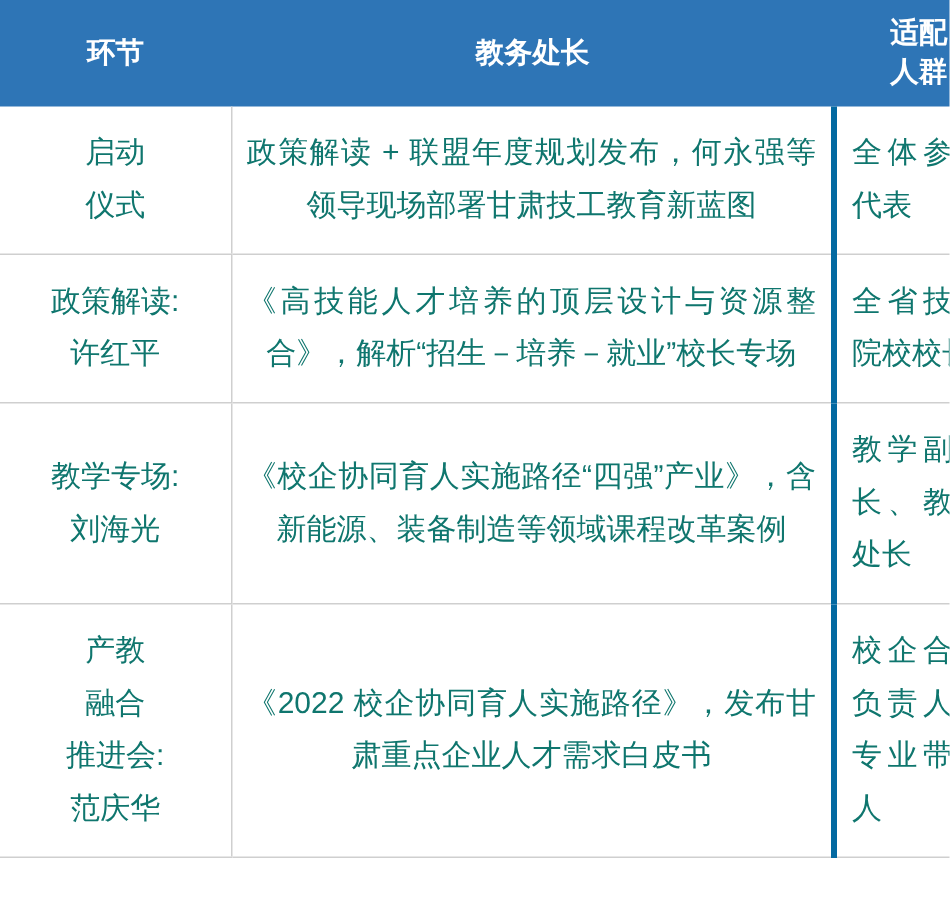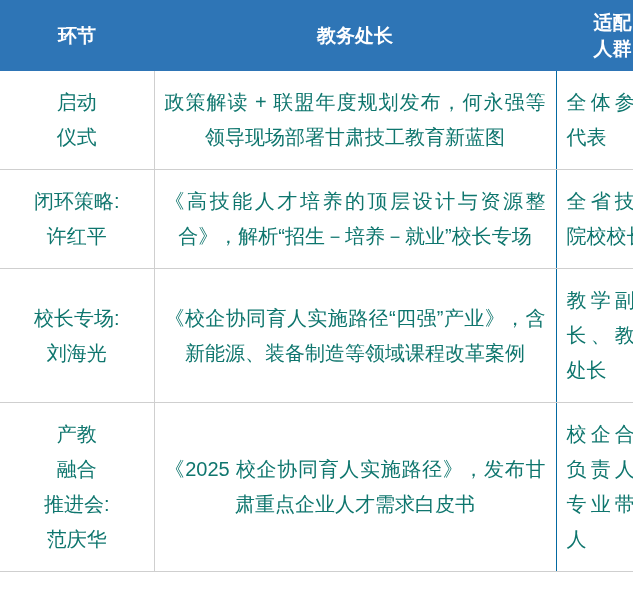--- a/index.html
+++ b/index.html
@@ -51,21 +51,21 @@
   }
   td.seg {
     text-align: center;
     width: 142px;
   }
   td.content {
     text-align: justify;
     text-align-last: center;
     width: 390px;
     border-left: 1px solid #cfcfcf;
-    border-right: 1px solid #0369a1;
+    border-right: 4px solid #0369a1;
     padding-left: 14px;
     padding-right: 14px;
   }
   td.audience {
     width: 101px;
     text-align: justify;
     text-align-last: left;
     padding-left: 10px;
     padding-right: 8px;
   }
@@ -91,39 +91,39 @@
       <tr>
         <td class="seg">
           <span class="cellline">启动</span>
           <span class="cellline">仪式</span>
         </td>
         <td class="content">政策解读 + 联盟年度规划发布，何永强等领导现场部署甘肃技工教育新蓝图</td>
         <td class="audience">全体参会代表</td>
       </tr>
       <tr>
         <td class="seg">
-          <span class="cellline">闭环策略:</span>
+          <span class="cellline">政策解读:</span>
           <span class="cellline">许红平</span>
         </td>
         <td class="content">《高技能人才培养的顶层设计与资源整合》，解析“招生－培养－就业”校长专场</td>
         <td class="audience">全省技工院校校长</td>
       </tr>
       <tr>
         <td class="seg">
-          <span class="cellline">校长专场:</span>
+          <span class="cellline">教学专场:</span>
           <span class="cellline">刘海光</span>
         </td>
         <td class="content">《校企协同育人实施路径“四强”产业》，含新能源、装备制造等领域课程改革案例</td>
         <td class="audience">教学副校长、教务处长</td>
       </tr>
       <tr class="row-tall">
         <td class="seg">
           <span class="cellline">产教</span>
           <span class="cellline">融合</span>
           <span class="cellline">推进会:</span>
           <span class="cellline">范庆华</span>
         </td>
-        <td class="content">《2025 校企协同育人实施路径》，发布甘肃重点企业人才需求白皮书</td>
+        <td class="content">《2022 校企协同育人实施路径》，发布甘肃重点企业人才需求白皮书</td>
         <td class="audience">校企合作负责人、专业带头人</td>
       </tr>
     </tbody>
   </table>
 </div>
 
 </body></html>

